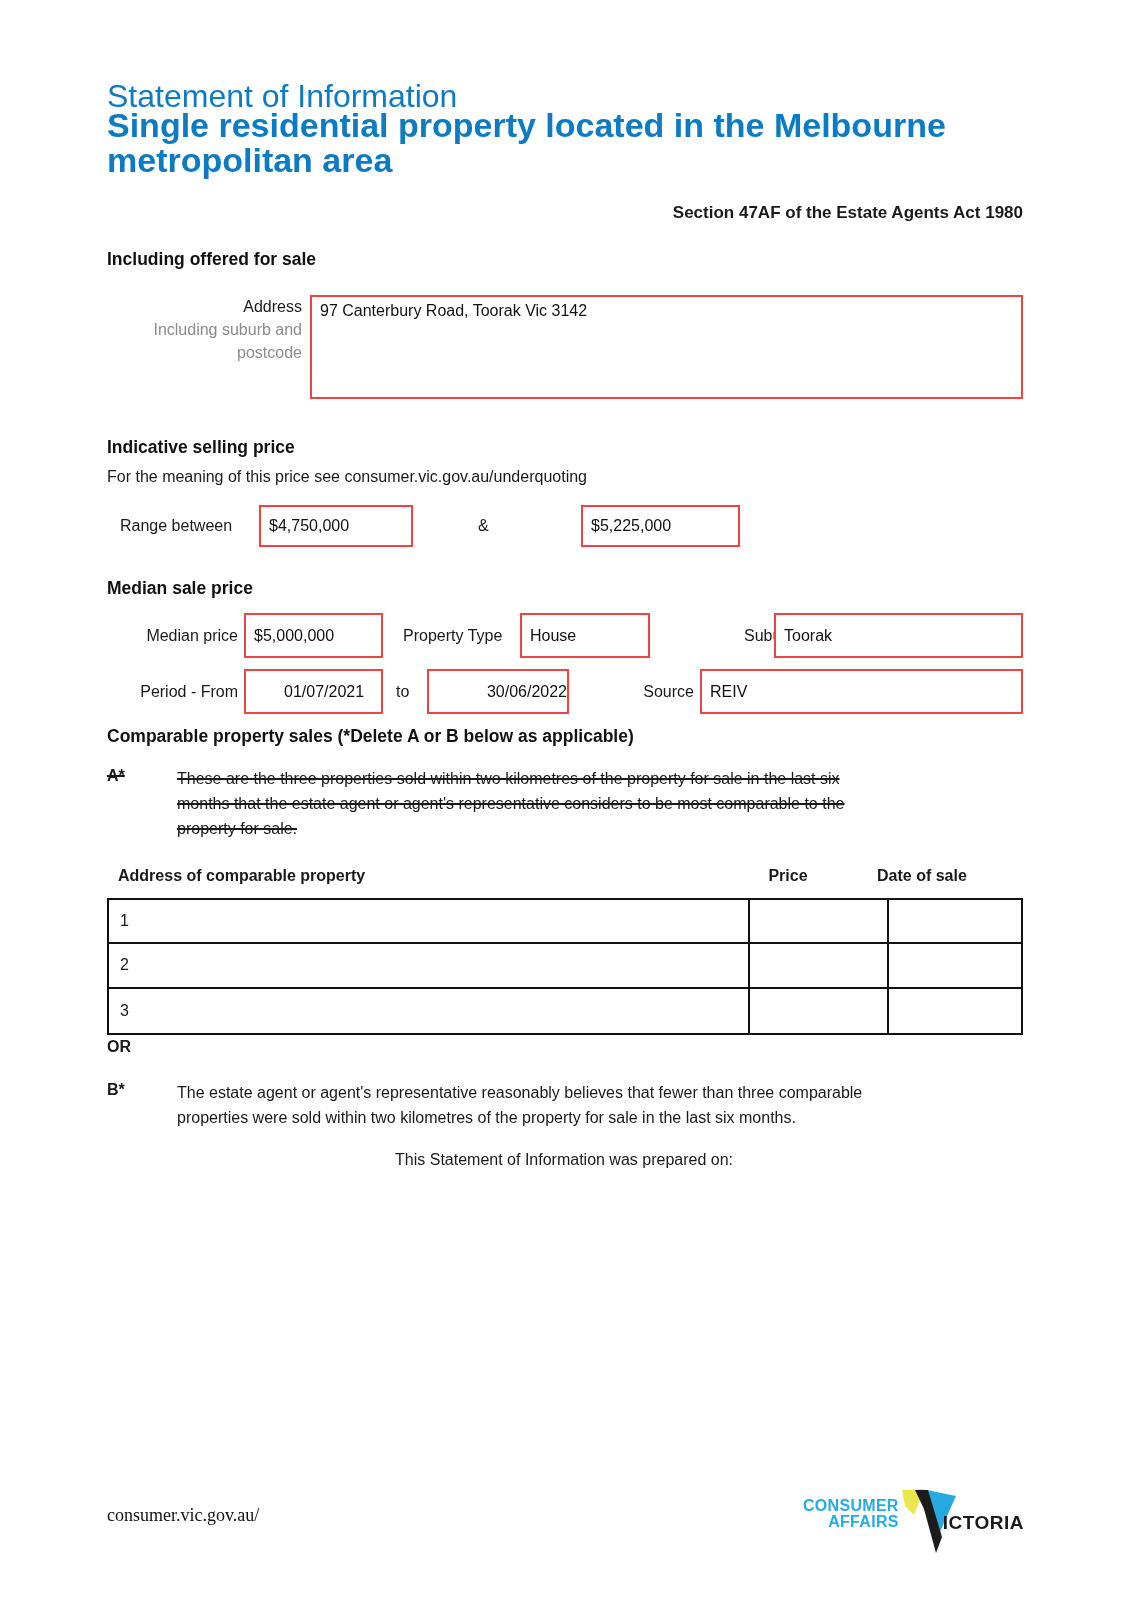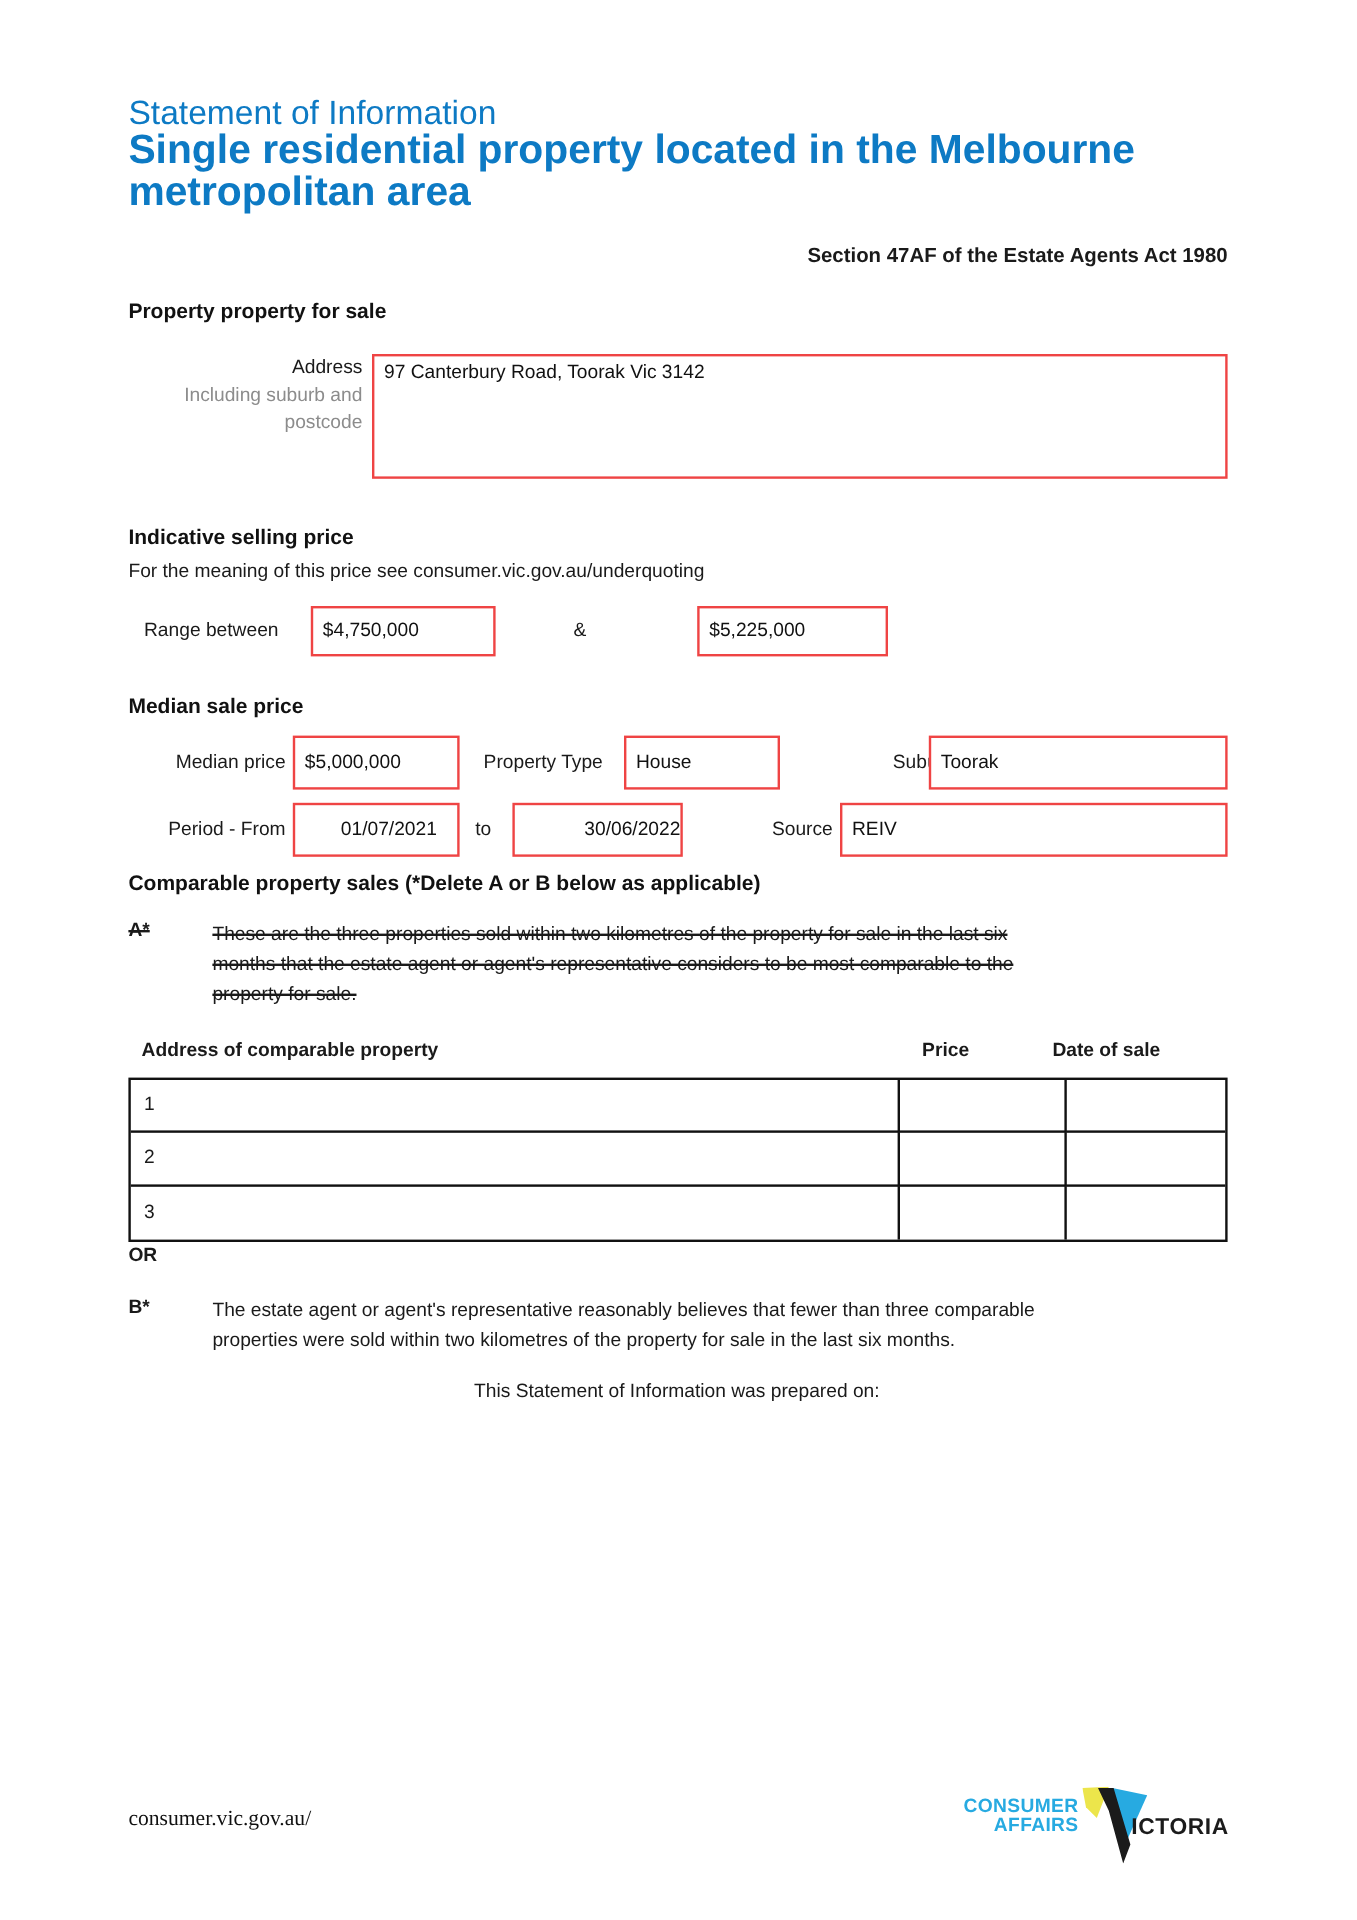--- a/index.html
+++ b/index.html
@@ -5,21 +5,21 @@
   html,body{margin:0;padding:0;background:#e8e8e8;}
   .page{
     position:relative;
     width:1131px;height:1600px;
     background:#ffffff;
     font-family:"Liberation Sans","DejaVu Sans",sans-serif;
     color:#1a1a1a;
     overflow:hidden;
   }
   .abs{position:absolute;}
-  .eyebrow{left:107px;top:78px;font-size:28px;font-weight:400;color:#0d7ac4;}
+  .eyebrow{left:107px;top:78px;font-size:32px;font-weight:400;color:#0d7ac4;}
   .main-title{left:107px;top:108px;width:840px;font-size:34px;font-weight:700;color:#0d7ac4;line-height:35px;}
   .section-ref{right:108px;top:203px;font-size:17px;font-weight:700;text-align:right;}
   .h2{font-size:17.5px;font-weight:700;color:#111;}
   .body-txt{font-size:16px;color:#1a1a1a;}
   .gray{color:#8c8c8c;}
   .box{
     position:absolute;
     border:2px solid #ef4444;
     box-sizing:border-box;
     display:flex;align-items:center;
@@ -59,21 +59,21 @@
 
 <div class="page">
 
   <div class="abs eyebrow">Statement of Information</div>
   <div class="abs main-title">
     <div>Single residential property located in the Melbourne</div>
     <div>metropolitan area</div>
   </div>
   <div class="abs section-ref">Section 47AF of the Estate Agents Act 1980</div>
 
-  <div class="abs h2" style="left:107px;top:249px;">Property property for sale</div>
+  <div class="abs h2" style="left:107px;top:249px;">Including offered for sale</div>
 
   <div class="abs label-right" style="left:107px;top:295px;width:195px;line-height:23px;">
     <div class="body-txt">Address</div>
     <div class="body-txt gray">Including suburb and</div>
     <div class="body-txt gray">postcode</div>
   </div>
   <div class="box top-align" style="left:310px;top:295px;width:713px;height:104px;">
     <span>97 Canterbury Road, Toorak Vic 3142</span>
   </div>
 

